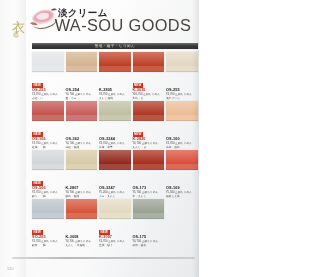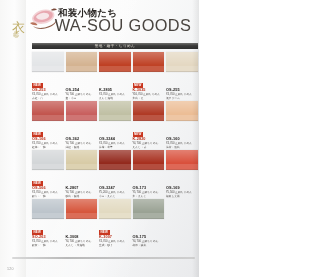--- a/index.html
+++ b/index.html
@@ -197,21 +197,21 @@
       <g>
         <path d="M8 40 C14 47 30 48 44 41 C52 37 56 31 55 27 C53 34 44 40 32 43 C22 45 13 44 8 40 Z" fill="#8c5b47"></path>
         <path d="M6 26 C6 20 12 13 22 9 C33 5 46 7 50 14 C53 20 48 28 38 33 C27 38 14 36 8 31 Z" fill="#f3d3d6"></path>
         <path d="M9 25 C10 20 16 14 25 11 C34 8 44 10 47 15 C49 20 45 26 36 30 C27 34 16 33 11 29 Z" fill="#e8a8b0"></path>
         <path d="M14 22 C16 18 21 15 27 14 C33 13 39 15 40 18 C41 22 36 26 29 27 C22 29 16 26 14 22 Z" fill="#f6e6e8"></path>
         <path d="M2 34 C8 31 14 33 17 38 C12 39 6 38 2 34 Z" fill="#b9735c"></path>
         <path d="M44 8 C48 4 53 4 56 7 C52 9 47 10 44 8 Z" fill="#7b4a3a"></path>
       </g>
     </svg>
 
-    <div id="brand-jp">和装小物たち</div>
+    <div id="brand-jp">淡クリーム</div>
     <div id="brand-en">WA-SOU GOODS</div>
   </div>
 
   <div id="section-bar">
     <div id="section-bar-label">無地・綸子・ちりめん</div>
   </div>
 
   <div id="grid">
       <div class="row">
         <div class="cell">

